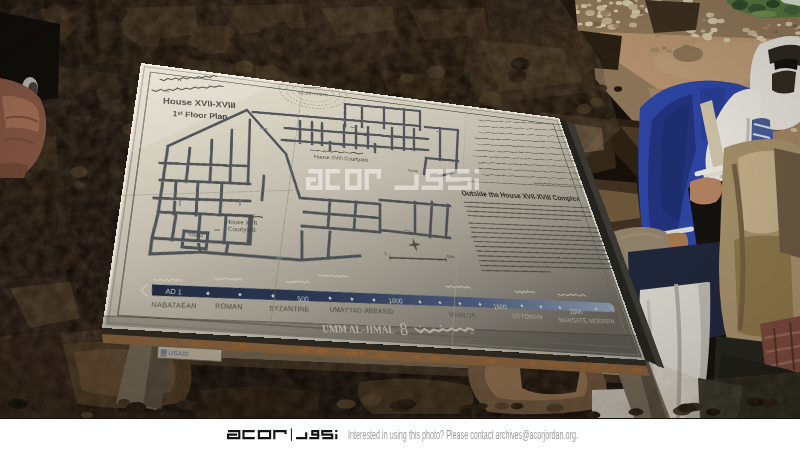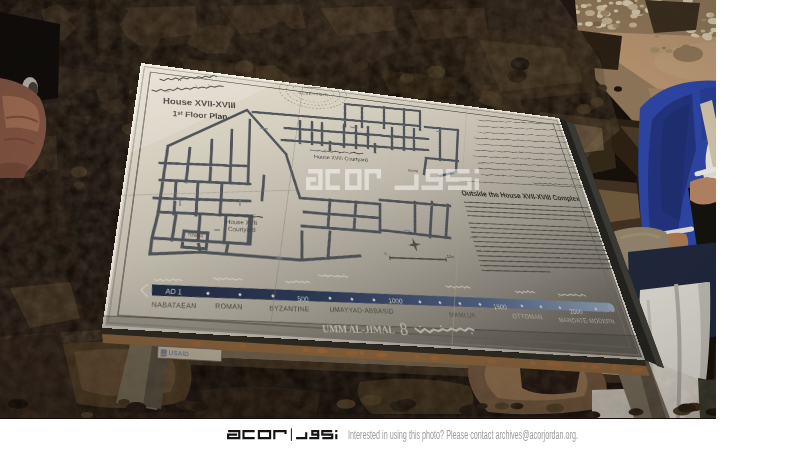--- a/index.html
+++ b/index.html
@@ -1,14 +1,14 @@
 <!DOCTYPE html>
 <html><head><meta charset="utf-8"><style>
 html,body{margin:0;padding:0}
-#scene{position:relative;width:716px;height:450px;overflow:hidden;background:#17100a;font-family:"Liberation Sans",sans-serif}
+#scene{position:relative;width:800px;height:450px;overflow:hidden;background:#17100a;font-family:"Liberation Sans",sans-serif}
 #sign{position:absolute;left:0;top:0;width:720px;height:390px;transform-origin:0 0;transform:matrix3d(0.680062, 0.097394, 0.000000, 0.000178, -0.165516, 0.468809, 0.000000, -0.000642, 0.000000, 0.000000, 1.000000, 0.000000, 141.000000, 63.000000, 0.000000, 1.000000)}
 </style></head><body>
 <div id="scene">
 <svg width="800" height="450" viewBox="0 0 800 450" style="position:absolute;left:0;top:0">
       <rect width="800" height="450" fill="#17100a"></rect>
       <polygon points="548,0 800,0 800,152 655,146 580,62 548,16" fill="#8a7356"></polygon>
       <polygon points="600,32 800,40 800,100 662,92 612,58" fill="#b08e6c"></polygon>
       <ellipse cx="732" cy="62" rx="78" ry="21" fill="#b39472"></ellipse>
       <polygon points="648,88 800,98 800,150 702,144 656,114" fill="#9c7f61"></polygon>
       <polygon points="726,0 800,0 800,17 760,18 733,9" fill="#55713e"></polygon>

